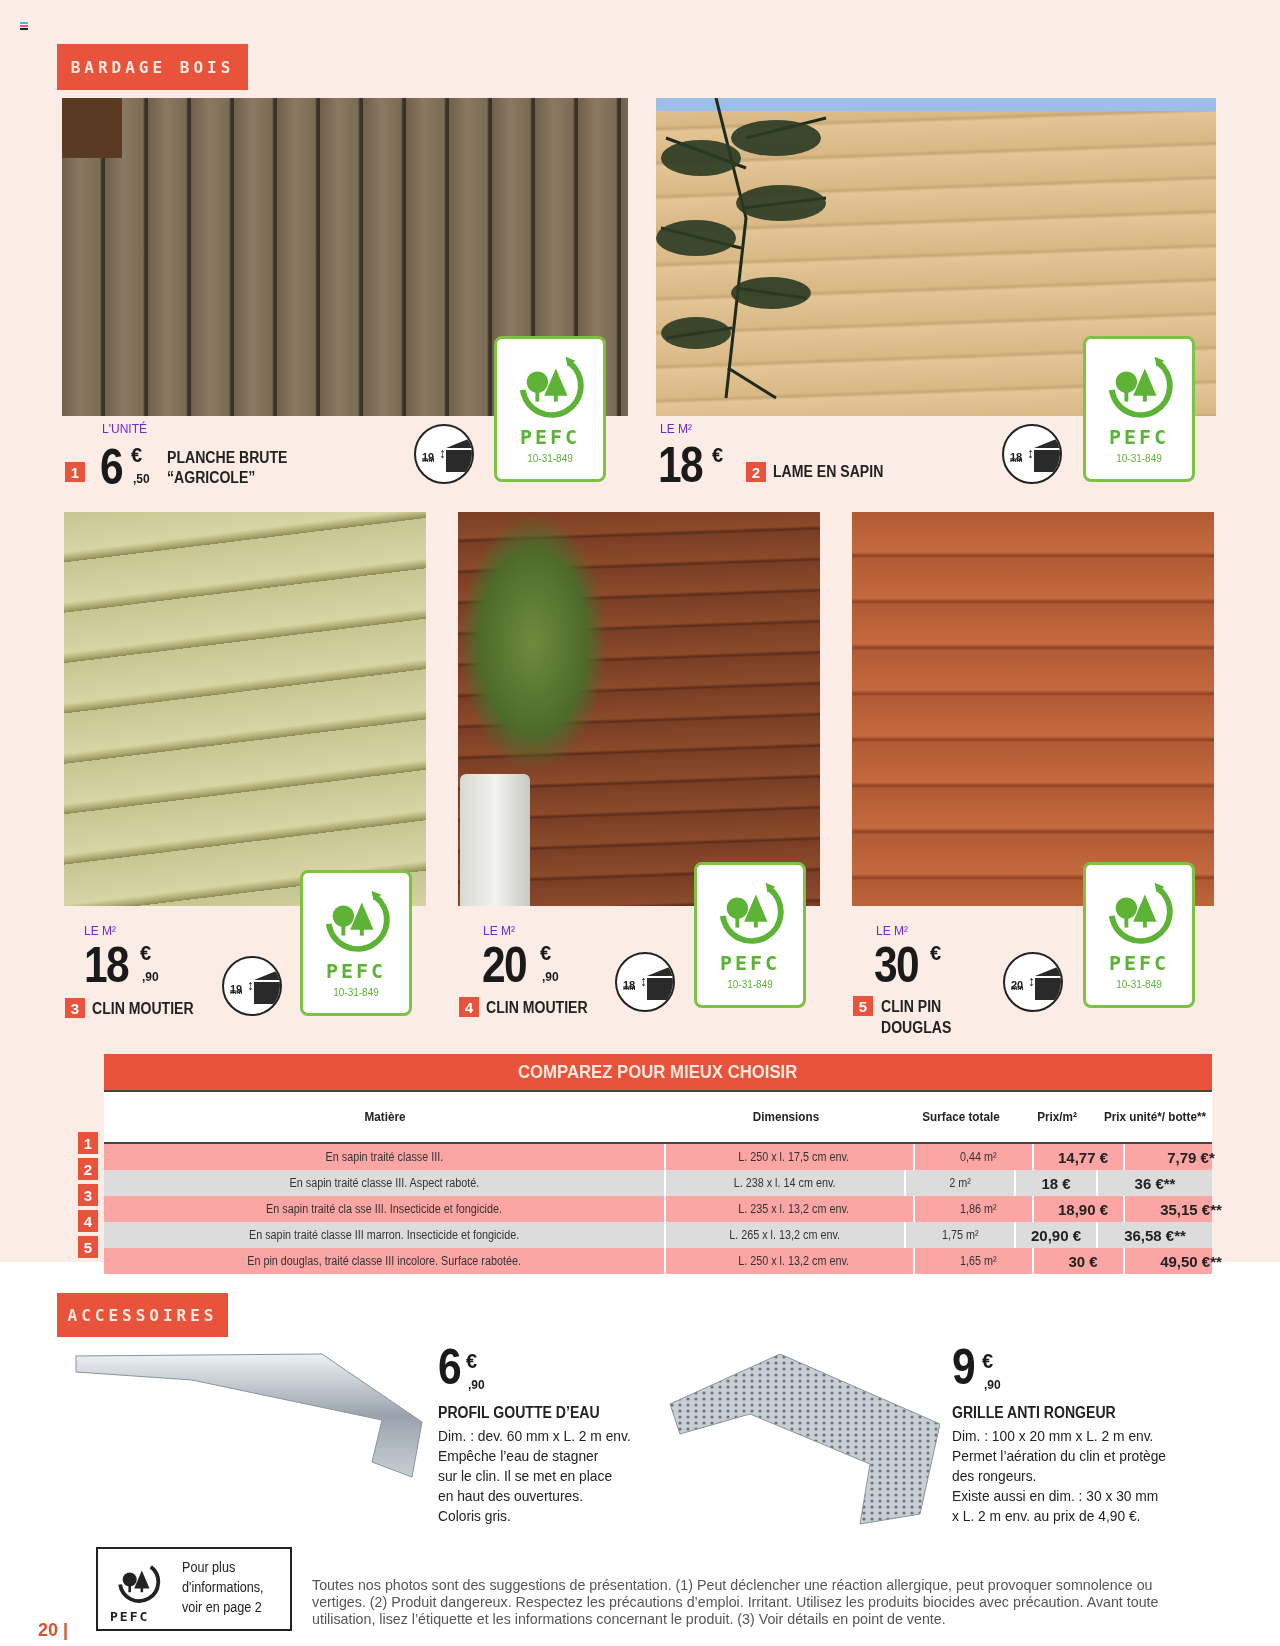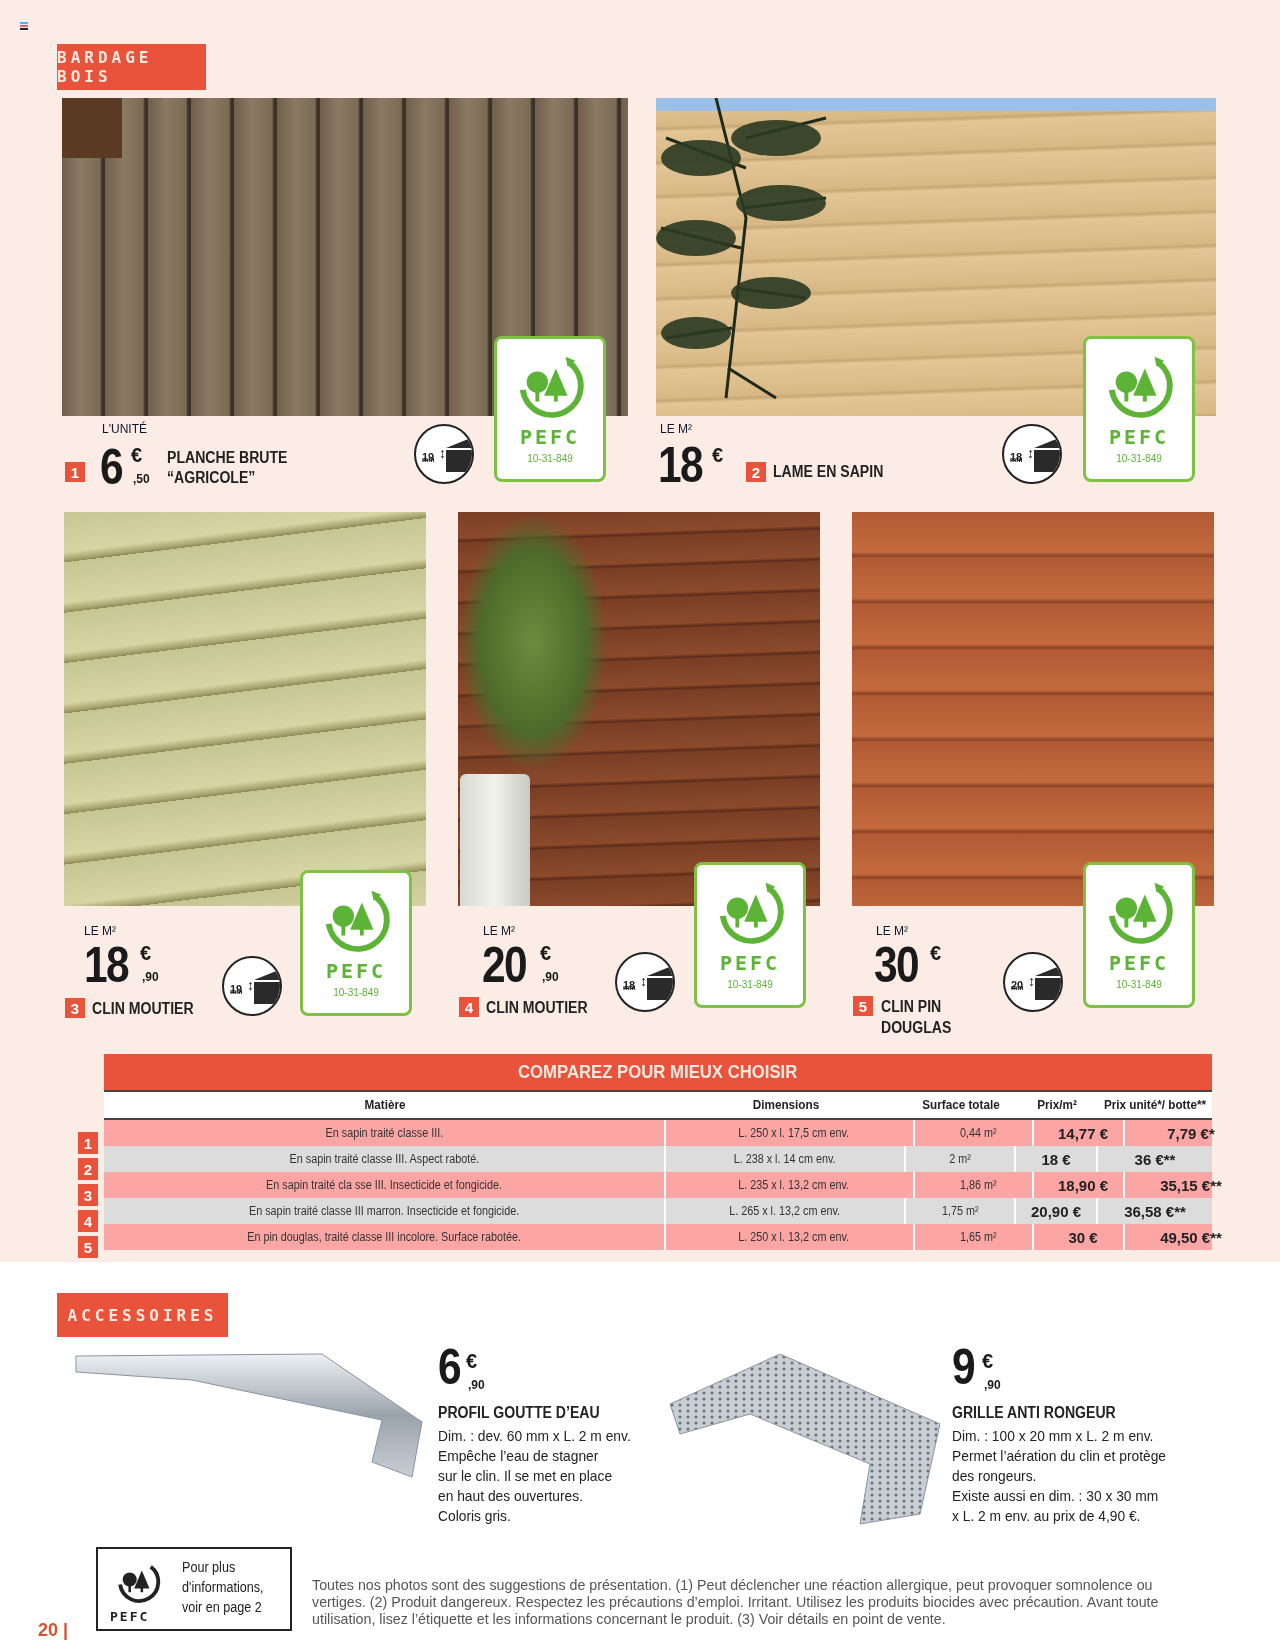--- a/index.html
+++ b/index.html
@@ -18,30 +18,30 @@
   .pefc { position: absolute; width: 112px; height: 146px; background: #ffffff; border: 3px solid #7dc242; border-radius: 8px; display: flex; flex-direction: column; align-items: center; padding-top: 12px; }
   .pefc svg { width: 78px; height: 70px; }
   .pefc .pefc-word { font-family: "DejaVu Sans Mono", monospace; font-weight: bold; color: #5cb335; font-size: 20px; letter-spacing: 3px; margin-top: 4px; }
   .pefc .pefc-code { color: #5cb335; font-size: 10px; margin-top: 4px; }
   .thick { position: absolute; width: 60px; height: 60px; border: 2px solid #222; border-radius: 50%; background: #fff; overflow: hidden; }
   .thick .num { position: absolute; left: 6px; top: 26px; font-size: 11px; font-weight: bold; line-height: 11px; font-family: "Liberation Sans Narrow", "Liberation Sans", sans-serif; }
   .thick .mm { position: absolute; left: 6px; top: 30px; font-size: 7px; font-weight: bold; }
   .thick .arrow { position: absolute; left: 23px; top: 18px; font-size: 14px; line-height: 18px; }
   .thick .block { position: absolute; left: 30px; top: 24px; width: 28px; height: 22px; background: #2a2a2a; }
   .thick .wedge { position: absolute; left: 30px; top: 10px; width: 0; height: 0; border-left: 30px solid transparent; border-bottom: 12px solid #2a2a2a; }
-  .unit-label { position: absolute; font-size: 12px; color: #0f172a; }
+  .unit-label { position: absolute; font-size: 12px; color: #6d28d9; }
   .price-big { position: absolute; font-family: "Liberation Sans", sans-serif; font-weight: bold; font-size: 50px; line-height: 50px; color: #1a1a1a; letter-spacing: -2px; transform: scaleX(0.85); transform-origin: left; }
   .price-euro { position: absolute; font-weight: bold; font-size: 20px; color: #1a1a1a; }
   .price-cents { position: absolute; font-weight: bold; font-size: 12px; color: #1a1a1a; }
   .badge-num { position: absolute; width: 20px; height: 20px; background: #e9523b; color: #fff; font-weight: bold; font-size: 15px; display: flex; align-items: center; justify-content: center; }
   .prod-name { position: absolute; font-weight: bold; font-size: 16px; color: #222; line-height: 20px; transform: scaleX(0.88); transform-origin: left; white-space: nowrap; }
   .cmp-table { position: absolute; left: 104px; top: 1054px; width: 1108px; }
   .cmp-head { height: 38px; background: #e9523b; color: #fbe9e0; font-weight: bold; font-size: 19px; display: flex; align-items: center; justify-content: center; border-bottom: 2px solid #444; }
   .cmp-head span { transform: scaleX(0.88); display: inline-block; }
-  .cmp-cols { display: grid; grid-template-columns: 562px 240px 110px 82px 114px; height: 28px; background: #fff; border-bottom: 2px solid #444; align-items: center; text-align: center; font-weight: bold; font-size: 13px; }
+  .cmp-cols { display: grid; grid-template-columns: 562px 240px 110px 82px 114px; height: 52px; background: #fff; border-bottom: 2px solid #444; align-items: center; text-align: center; font-weight: bold; font-size: 13px; }
   .cmp-cols div { transform: scaleX(0.9); line-height: 14px; }
   .cmp-row { display: grid; grid-template-columns: 562px 240px 110px 82px 114px; height: 26px; align-items: center; text-align: center; font-size: 12px; color: #333; }
   .cmp-row.odd { background: #fca5a5; gap: 9px; }
   .cmp-row.even { background: #dcdcdc; }
   .cmp-row div { border-right: 2px solid #ffffff; height: 100%; display: flex; align-items: center; justify-content: center; }
   .cmp-row div:last-child { border-right: none; }
   .cmp-row .mat, .cmp-row .dim, .cmp-row .surf { transform: scaleX(0.9); }
   .cmp-row .ppm, .cmp-row .pu { font-weight: bold; font-size: 15px; color: #222; }
   .row-num { position: absolute; left: 78px; width: 20px; height: 22px; background: #e9523b; color: #fff; font-weight: bold; font-size: 15px; display: flex; align-items: center; justify-content: center; }
   .acc-photo { position: absolute; }
@@ -58,21 +58,21 @@
 <body>
 
 <div class="pink-bg"></div>
 
 <div class="flag">
   <i style="background:#4fb4e8"></i>
     <i style="background:#e05a8a"></i>
     <i style="background:#222"></i>
 </div>
 
-<div class="section-tag" style="left:57px;top:44px;width:149px;height:46px;">BARDAGE BOIS</div>
+<div class="section-tag" style="left:57px;top:44px;width:191px;height:46px;">BARDAGE BOIS</div>
 
 <div class="photo p1" style="left:62px;top:98px;width:566px;height:318px;">
   <div style="position:absolute;left:0;top:0;width:60px;height:60px;background:#5a3a22;"></div>
 </div>
 
 <div class="photo p2" style="left:656px;top:98px;width:560px;height:318px;">
   <svg class="tree" style="left:0;top:0" width="190" height="318" viewBox="0 0 190 318">
     <g stroke="#1f2a1a" stroke-width="3" fill="none">
       <path d="M60 0 L90 120 L70 300"></path>
       <path d="M90 40 L170 20 M90 70 L10 40 M88 110 L170 100 M85 150 L5 130 M80 190 L150 200 M76 230 L10 240 M72 270 L120 300"></path>

